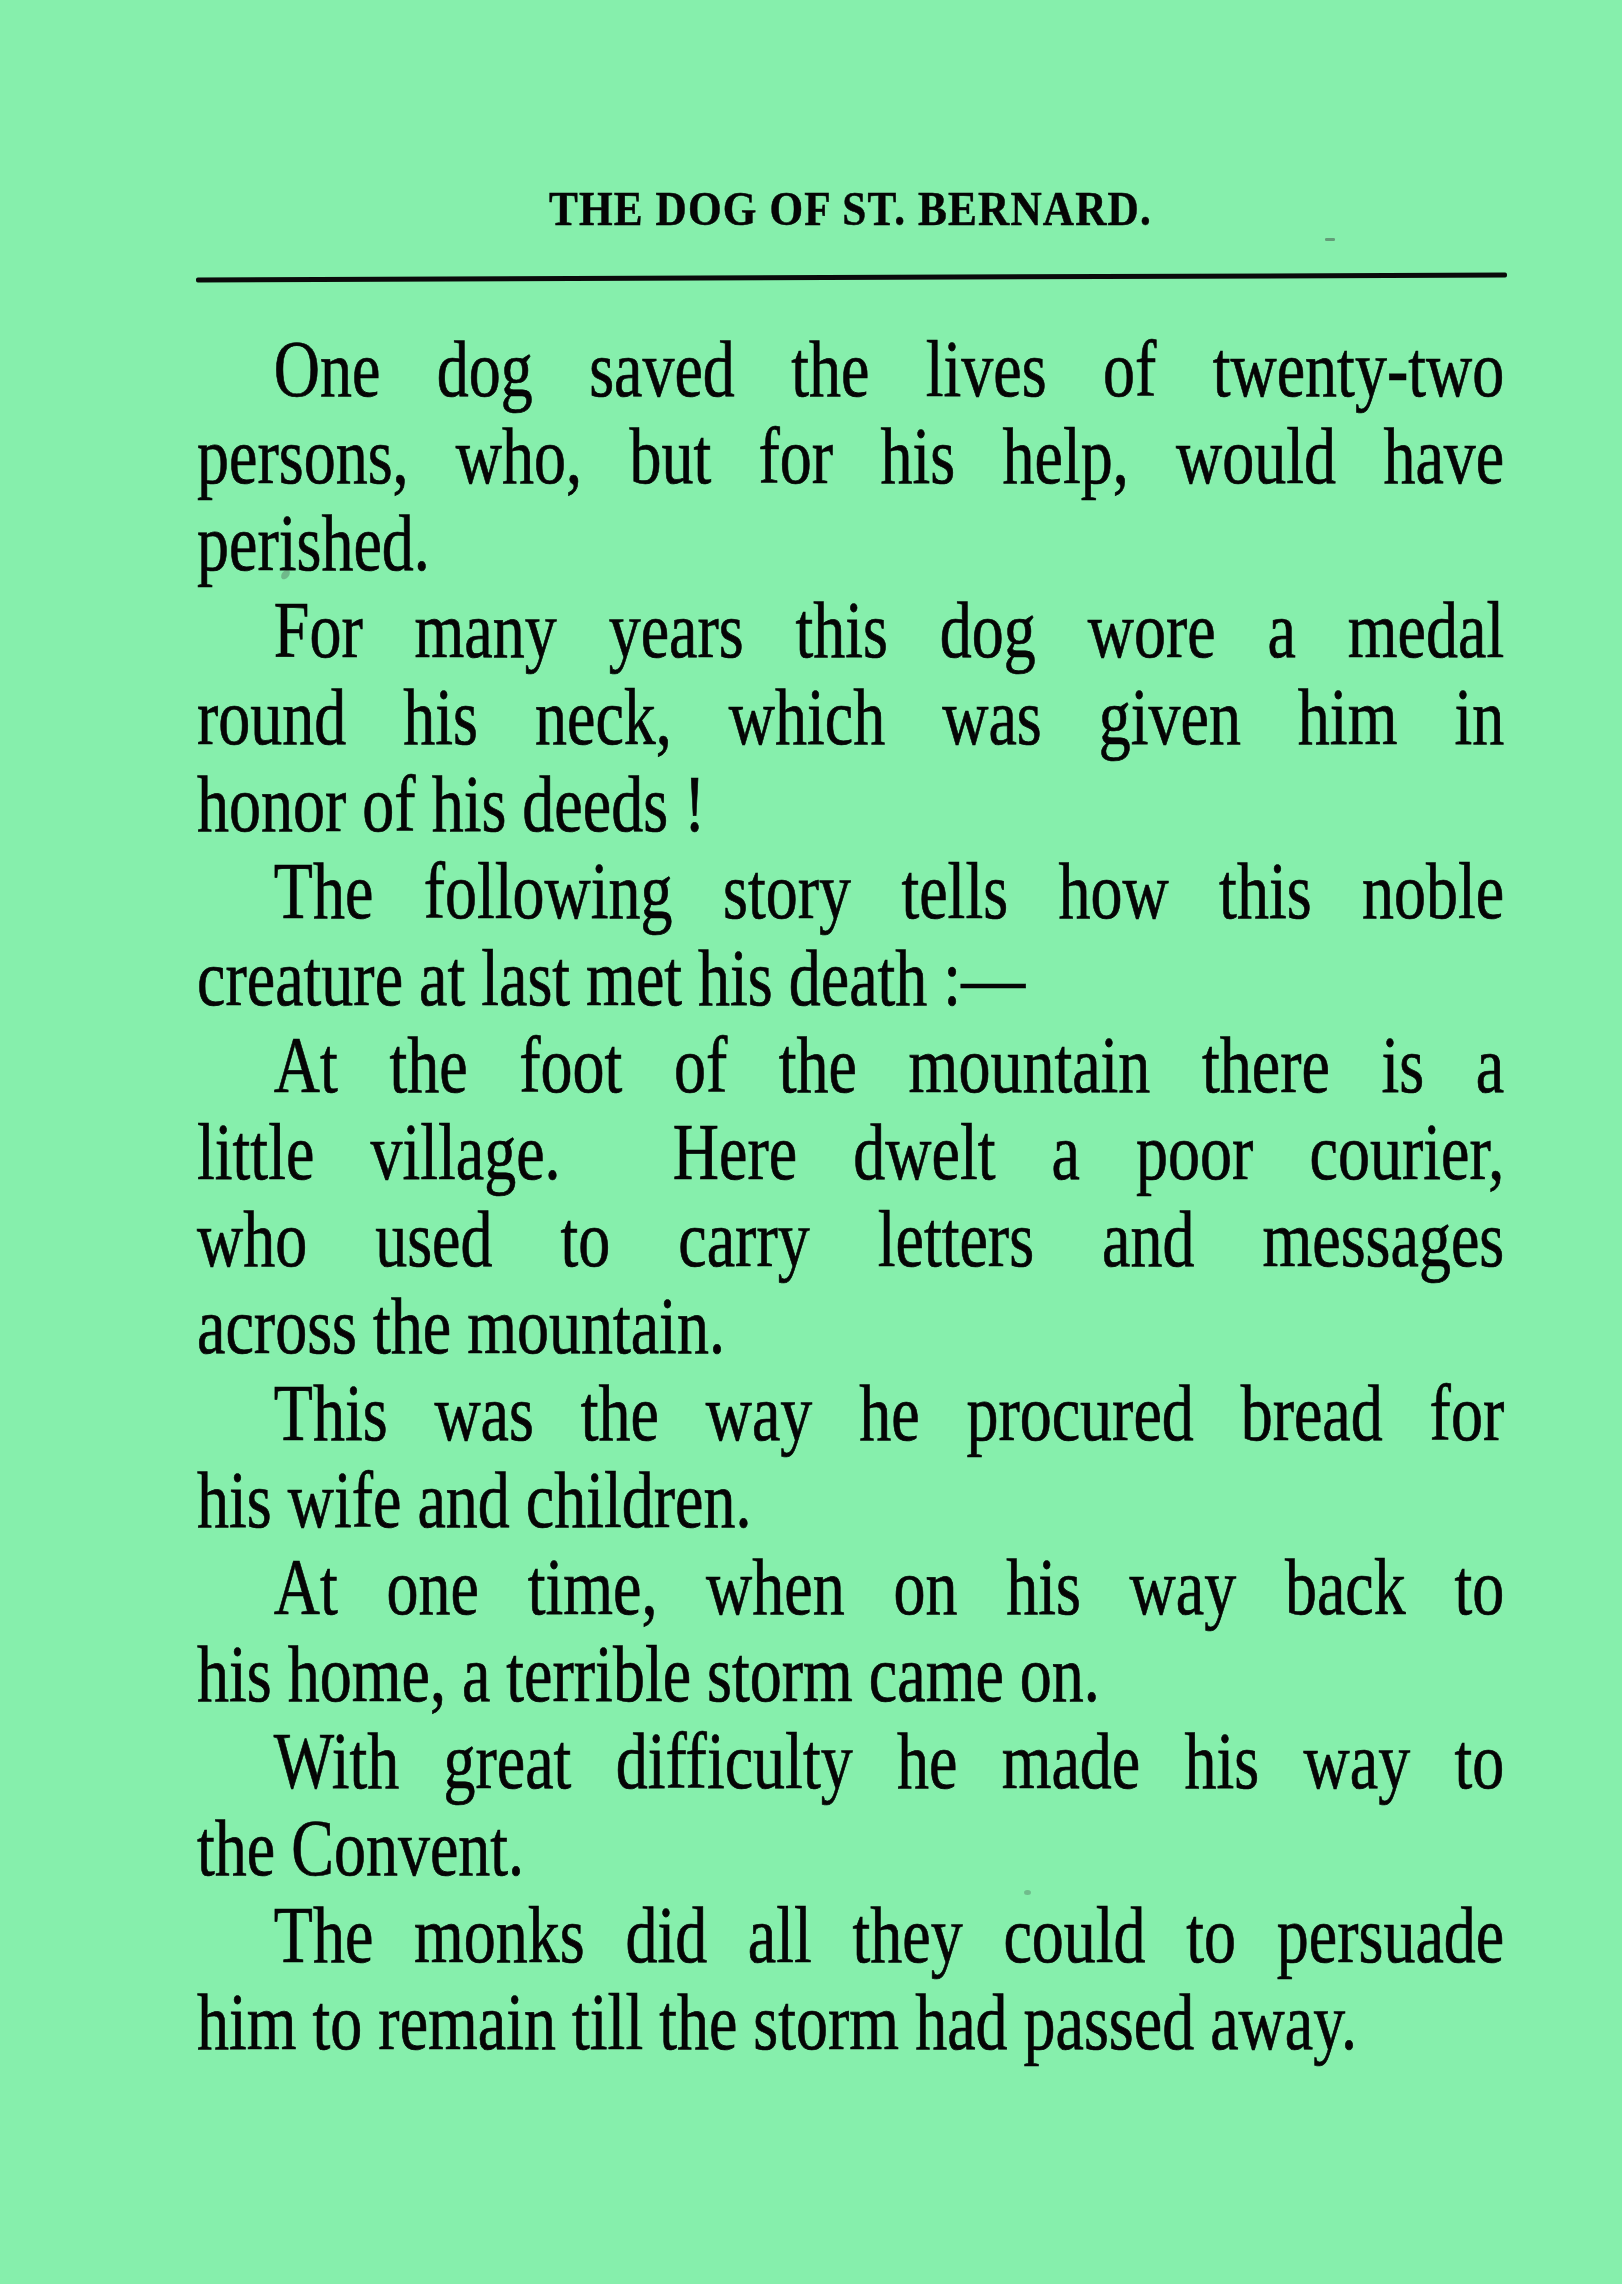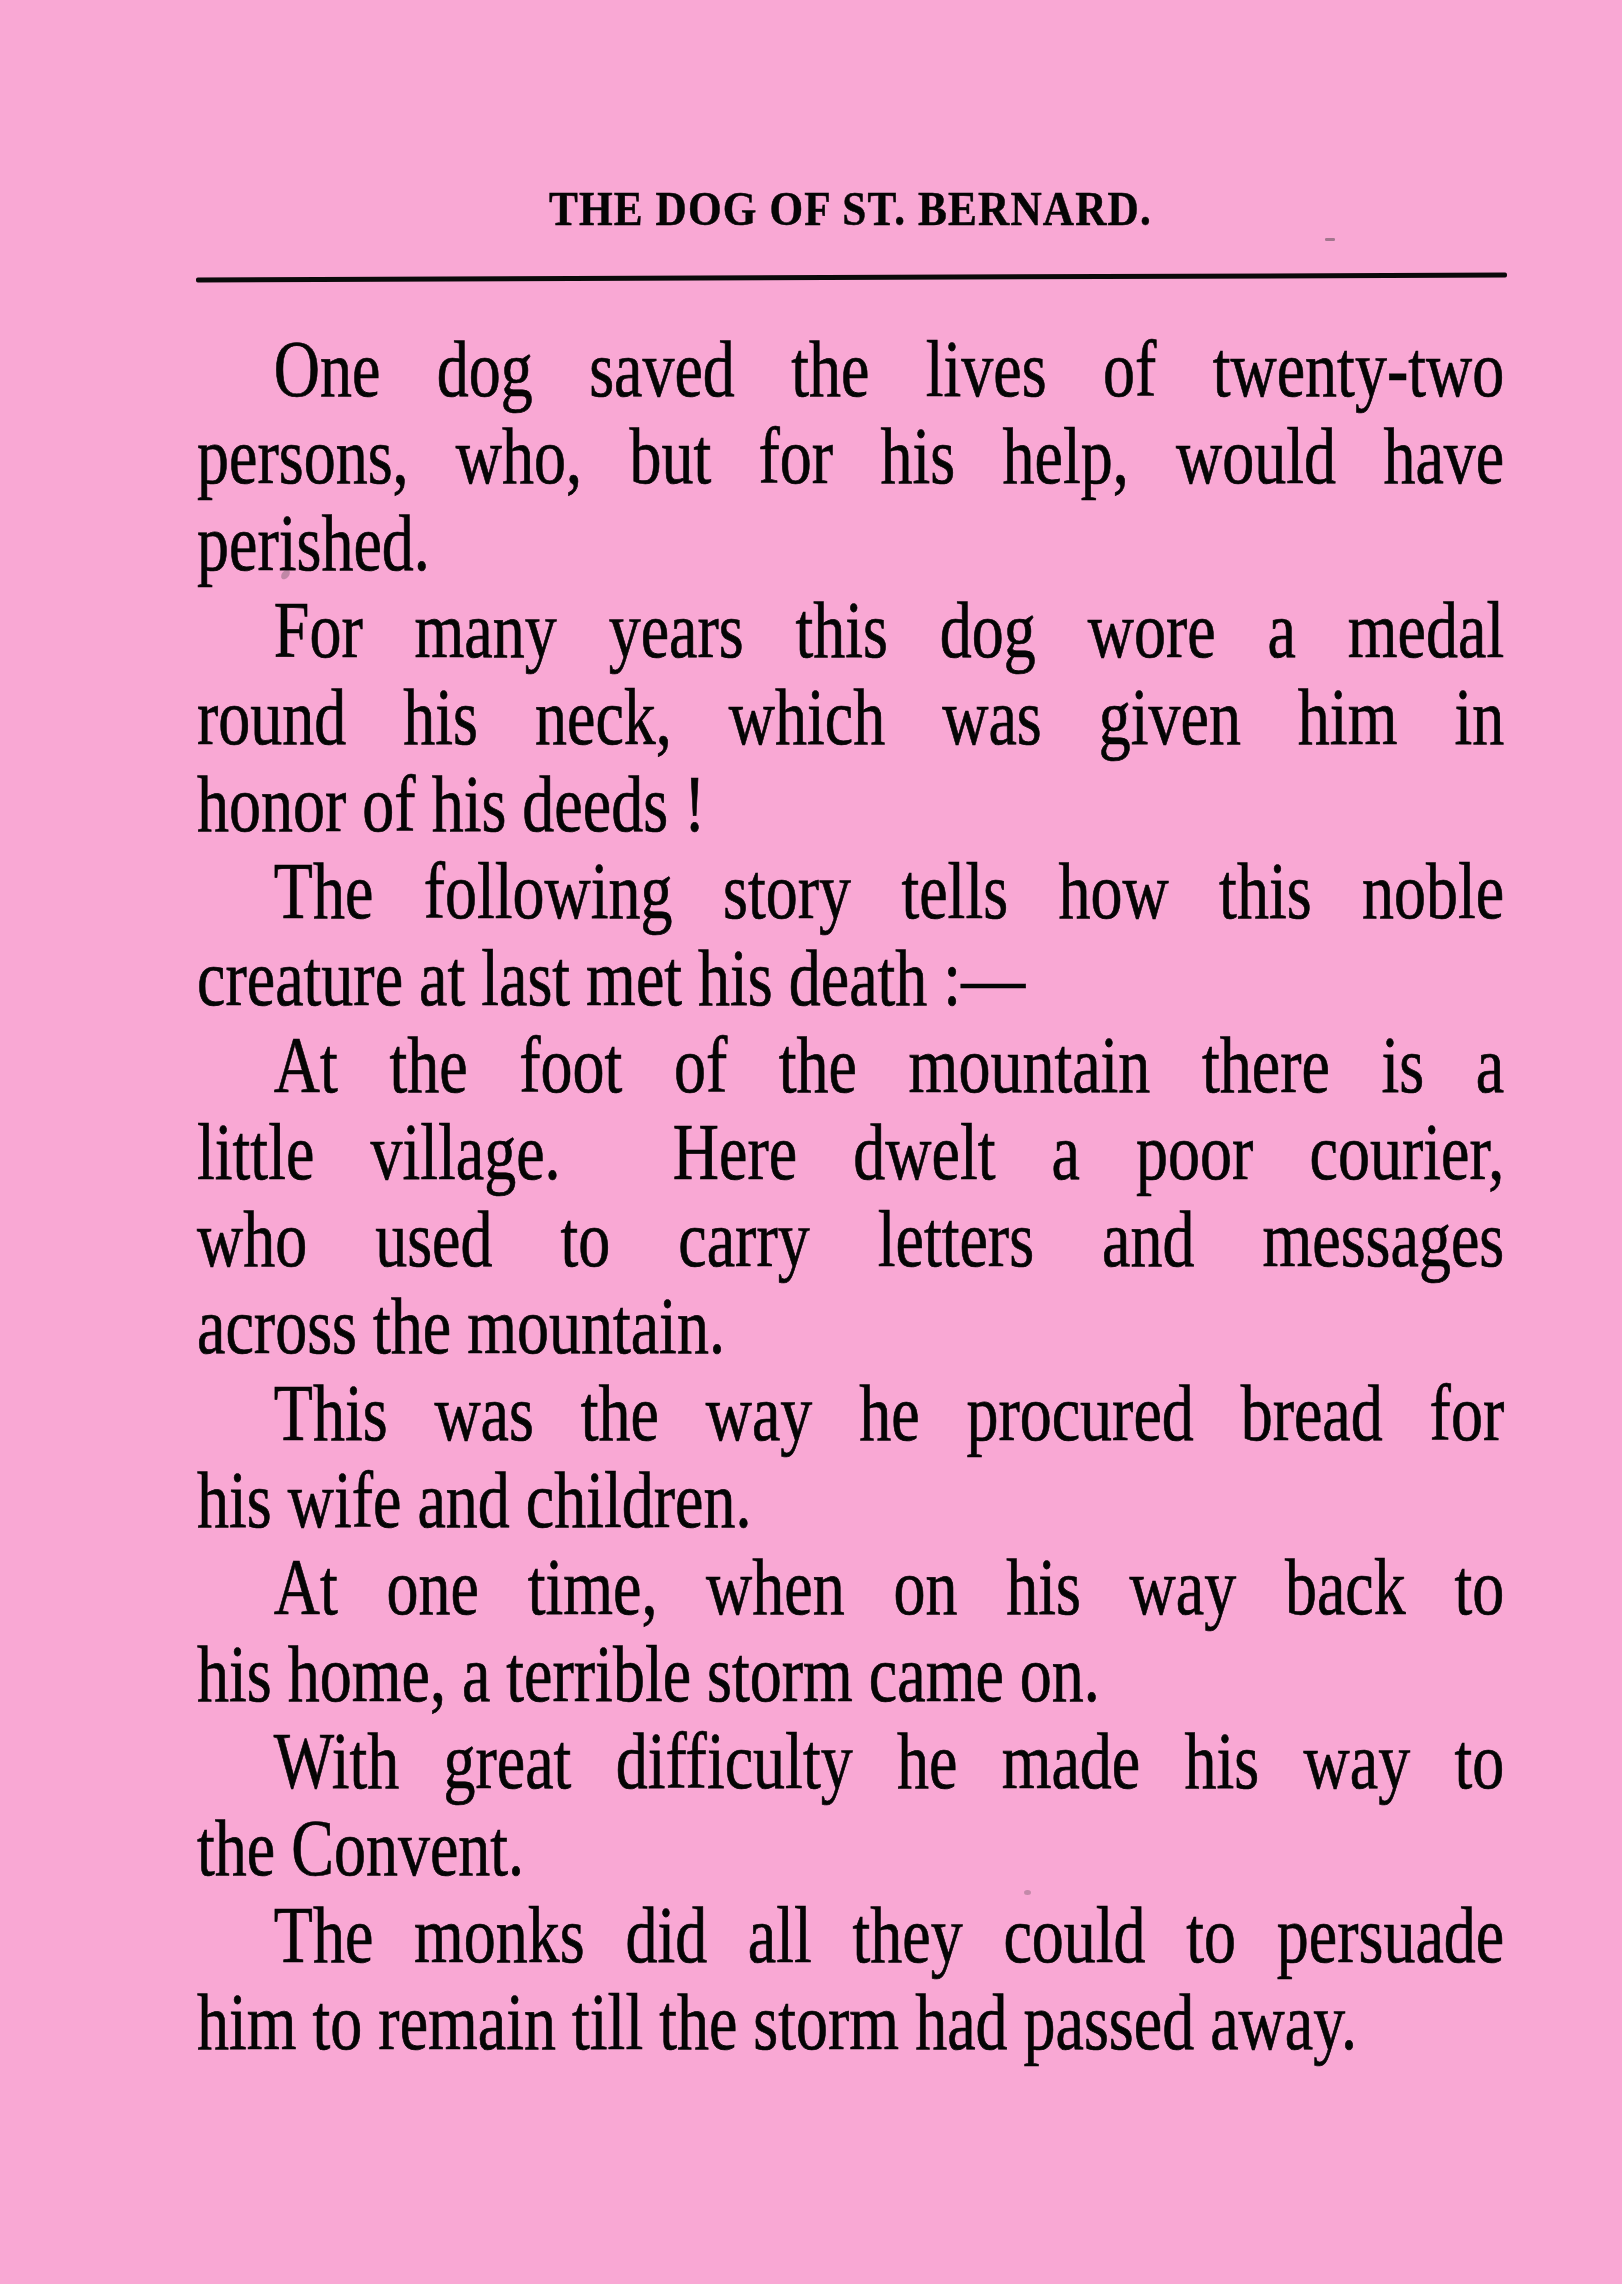--- a/index.html
+++ b/index.html
@@ -4,21 +4,21 @@
 <style>
   html, body {
     margin: 0;
     padding: 0;
     background: #ffffff;
   }
   .page {
     position: relative;
     width: 1622px;
     height: 2284px;
-    background: #f9a8d4;
+    background: #86efac;
     color: #050505;
     font-family: "Liberation Serif", "DejaVu Serif", serif;
     overflow: hidden;
   }
   .page-title {
     position: absolute;
     top: 185px;
     left: 197px;
     width: 1452px;
     transform: scaleX(0.9);

